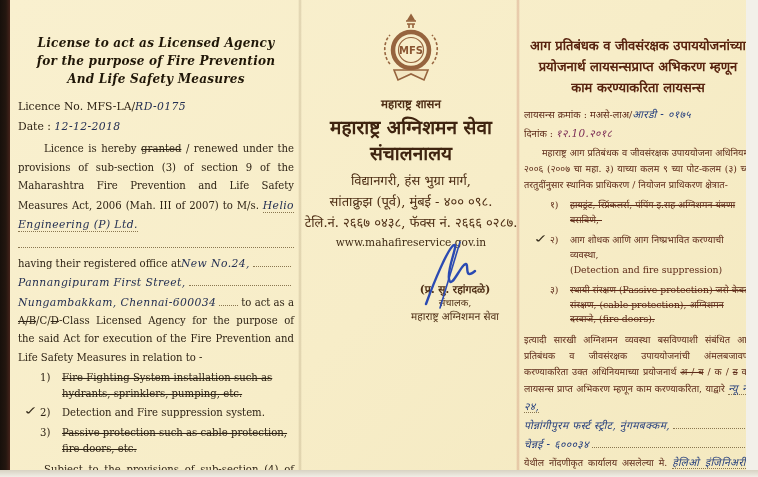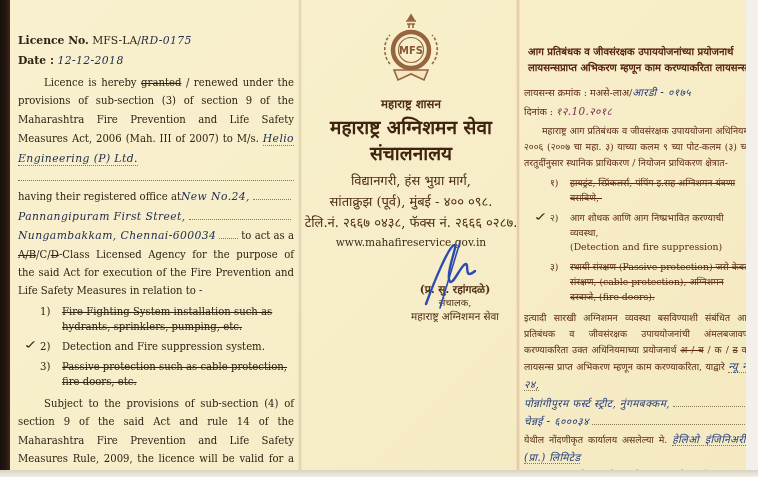--- a/index.html
+++ b/index.html
@@ -19,21 +19,21 @@
   .fold{position:absolute;top:0;height:470px;width:4px;}
   .fold-1{left:288px;background:linear-gradient(90deg,rgba(120,95,60,0),rgba(120,95,60,.22),rgba(120,95,60,0));}
   .fold-2{left:506px;background:linear-gradient(90deg,rgba(175,75,60,0),rgba(175,75,60,.28),rgba(175,75,60,0));}
 
   
   .panel{position:absolute;top:0;}
   .p-left{left:8px;top:34px;width:276px;color:#2e2315;}
   .p-left h1{font-size:12.1px;font-weight:bold;font-style:italic;text-align:center;
     line-height:1.5;margin:0 10px 12px;color:#201708;letter-spacing:.2px;}
   .line-row{font-size:10.8px;margin:0 0 7px;}
-  .line-row b{font-weight:bold;}
+  .line-row b{font-weight:normal;}
   .ebody{font-size:10.1px;line-height:1.82;text-align:justify;margin:0;}
   .indent{text-indent:26px;}
   .hw{font-style:italic;letter-spacing:.4px;}
   .hw-en{color:#232f52;font-size:10.8px;}
   .hw-blue{color:#27407e;font-size:10.6px;}
   .hw-mag{color:#7c2c55;font-size:10.6px;}
   .struck{text-decoration:line-through;text-decoration-thickness:1px;}
   .dots{border-bottom:1.6px dotted #8a7750;}
   .dotrow{border-bottom:1.6px dotted #8a7750;height:12px;margin:0 0 6px;}
   .flexrow{display:flex;align-items:baseline;font-size:10.1px;line-height:1.8;}
@@ -54,40 +54,41 @@
   .addr{font-size:13px;line-height:1.6;}
   .web{font-size:10.6px;margin-top:3px;color:#3f2a14;}
   .sign-block{position:relative;margin:34px 0 0 78px;width:150px;text-align:center;}
   .sign-svg{position:absolute;left:18px;top:-44px;}
   .sign-name{font-size:10.6px;font-weight:bold;}
   .sign-role{font-size:9.8px;}
   .sign-org{font-size:10.4px;}
 
   
   .p-right{left:514px;top:28px;width:228px;color:#5d2a18;}
-  .r-title{font-size:10px;font-weight:bold;line-height:1.6;
-    margin:16px 4px 9px;color:#58230f;}
+  .r-title{font-size:13px;font-weight:bold;text-align:center;line-height:1.6;
+    margin:8px 4px 9px;color:#58230f;}
   .r-line{font-size:9.6px;margin-bottom:5px;}
   .rbody{font-size:9.3px;line-height:1.72;text-align:justify;margin:0;}
   .rindent{text-indent:18px;}
   .r-items{margin:5px 0 5px 26px;}
   .r-items .item{font-size:9.3px;line-height:1.6;margin-bottom:5px;}
   .r-items .item .num{width:20px;}
   .hw-r{font-size:10.4px;}
   .rb{margin-bottom:5px;}
 </style>
 </head>
 <body>
 
 <div class="sheet">
   <div class="page">
     <div class="fold fold-1"></div>
     <div class="fold fold-2"></div>
 
     <section class="panel p-left">
+      <h1>License to act as Licensed Agency for the purpose of Fire Prevention And Life Safety Measures</h1>
 
       <div class="line-row">
         <b>Licence No.</b><span> MFS-LA/</span><span class="hw hw-en">RD-0175</span>
       </div>
       <div class="line-row">
         <b>Date :</b> <span class="hw hw-en">12-12-2018</span>
       </div>
 
       <p class="ebody indent"><span>Licence is hereby </span><span class="struck">granted</span><span> / renewed under the provisions of sub-section (3) of section 9 of the Maharashtra Fire Prevention and Life Safety Measures Act, 2006 (Mah. III of 2007) to M/s. </span><span class="hw hw-en dots">Helio Engineering (P) Ltd.</span></p>
 

